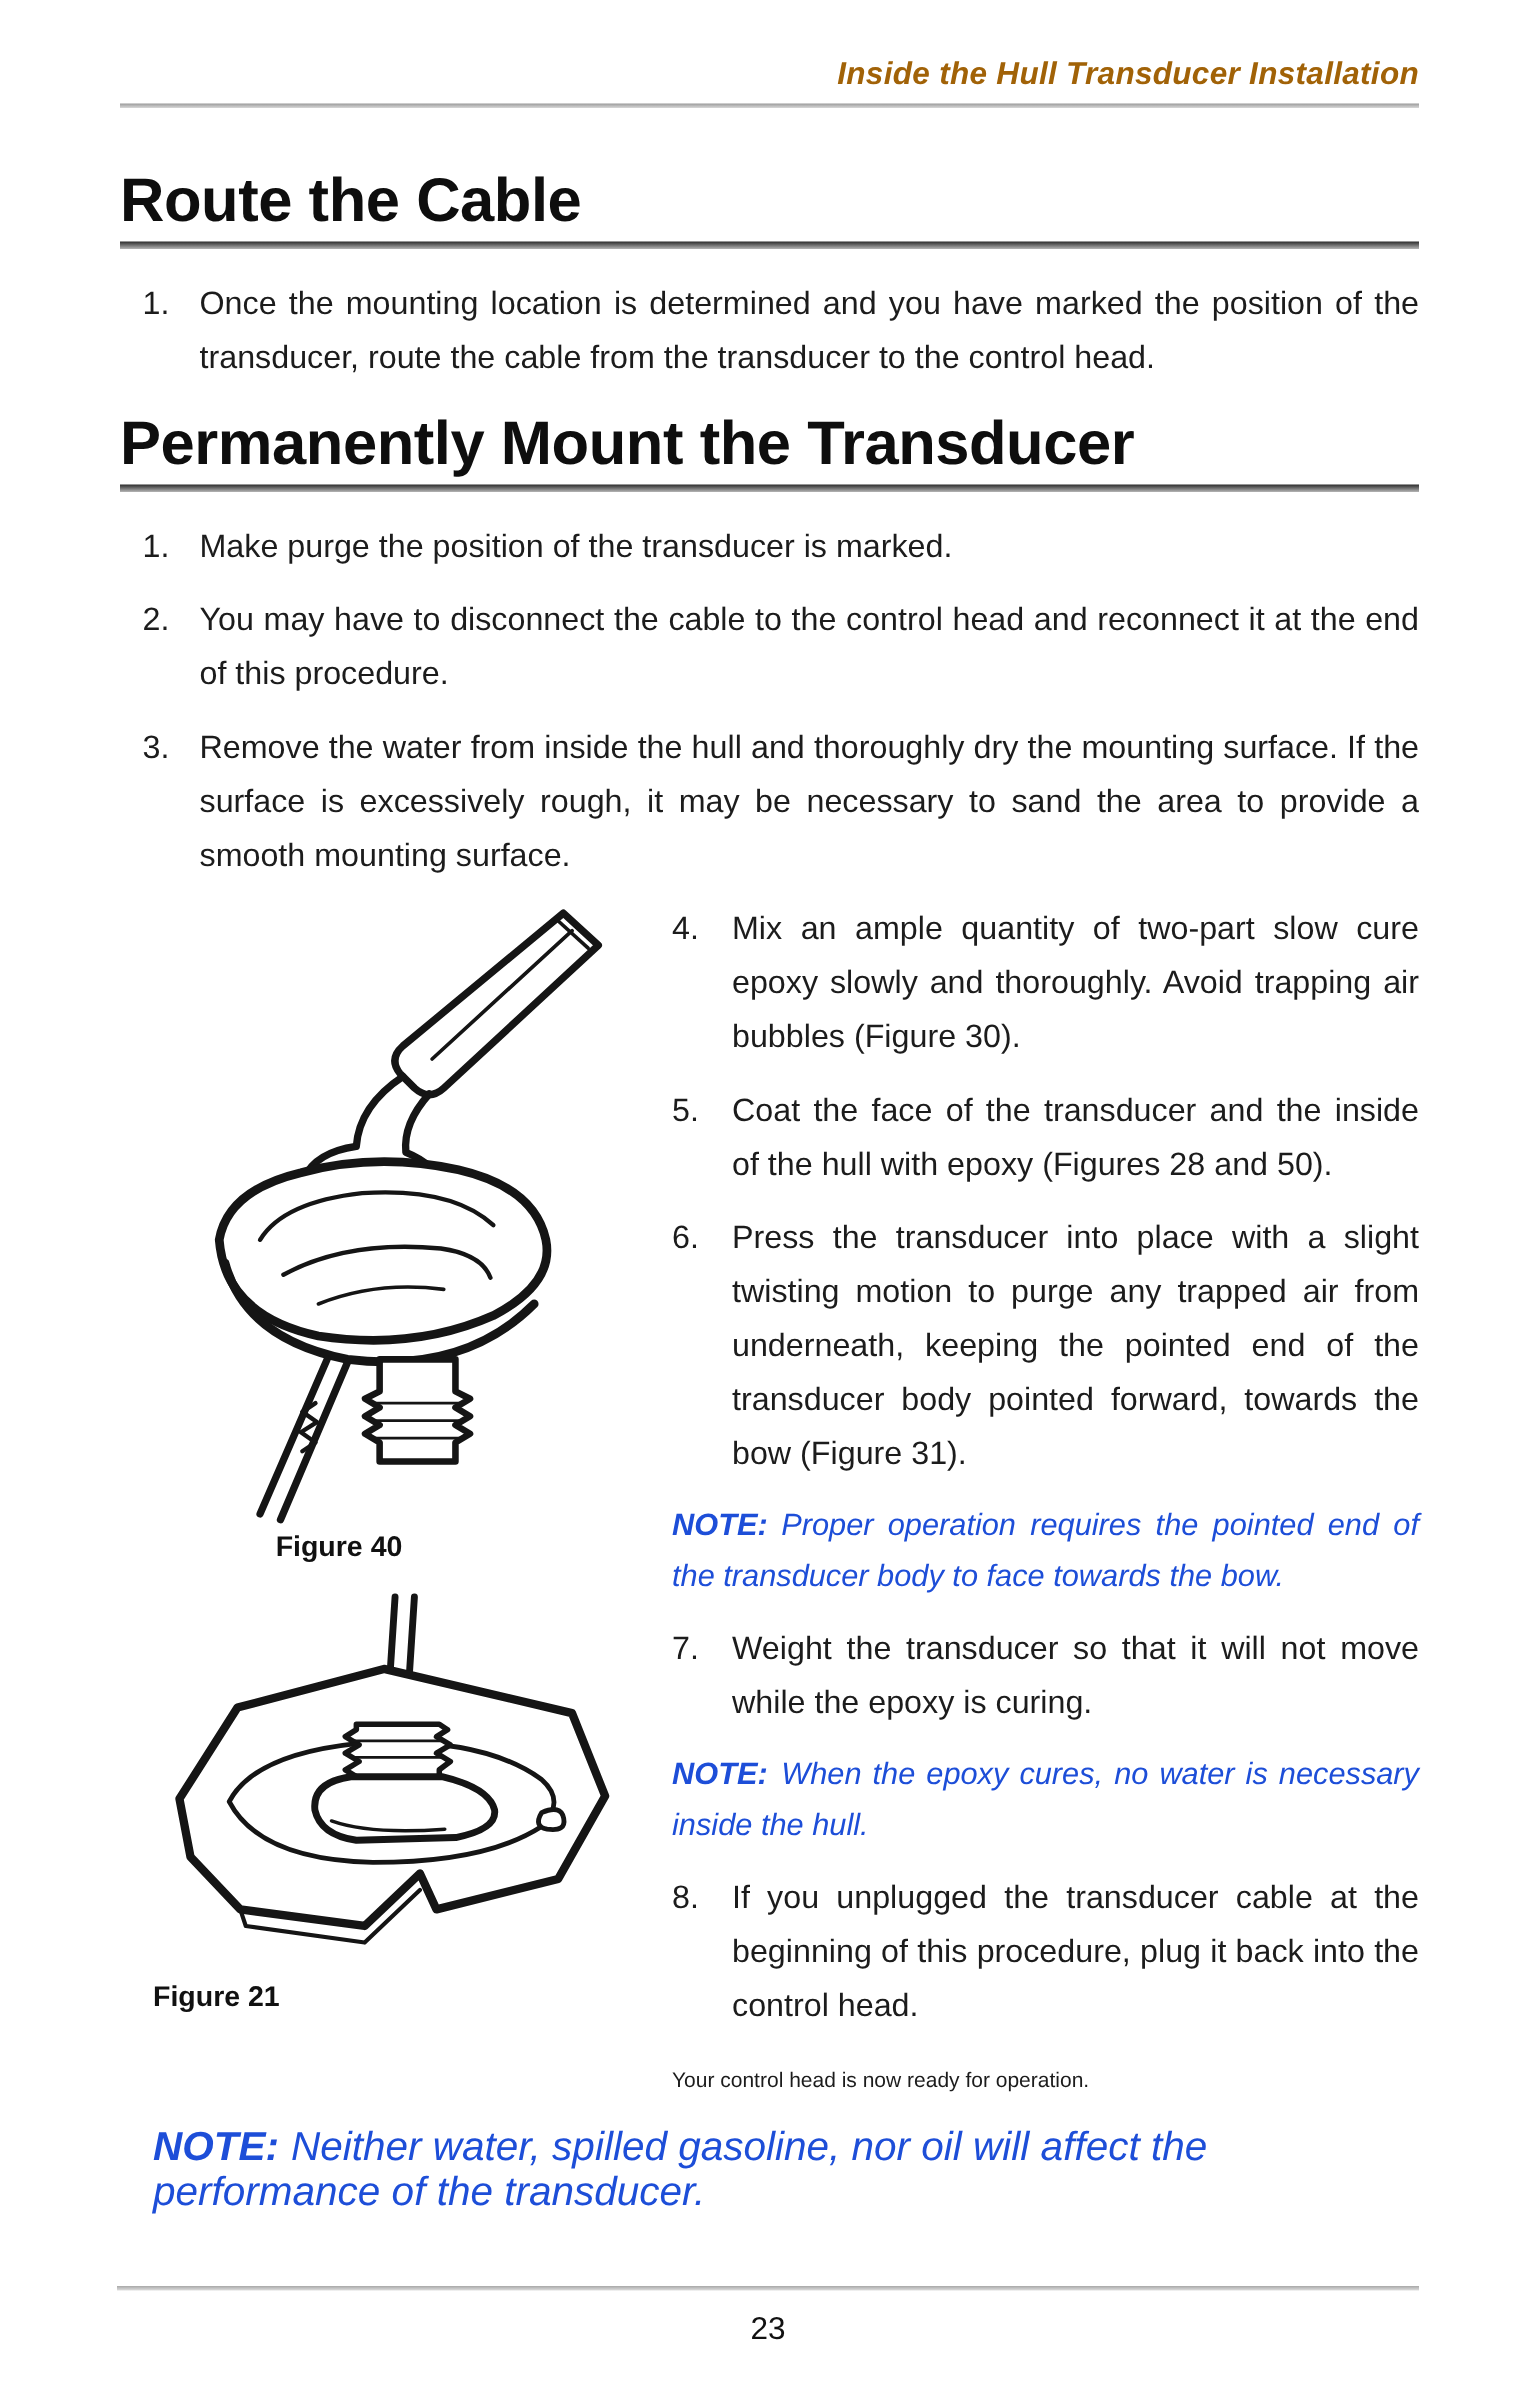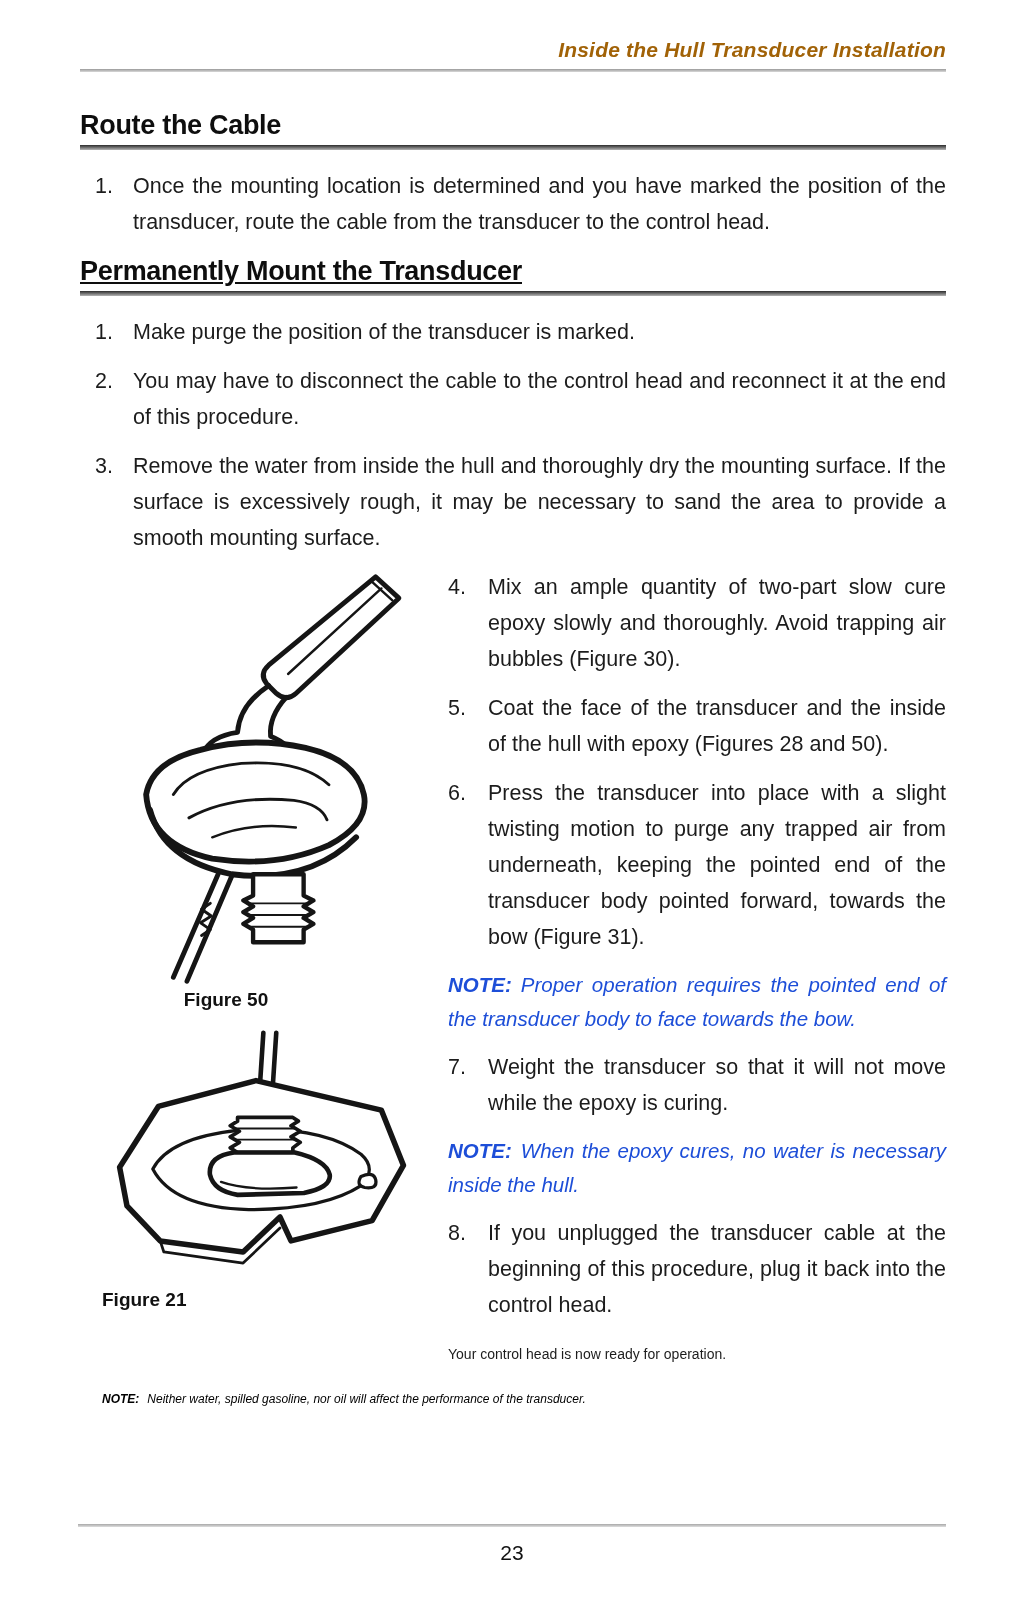--- a/index.html
+++ b/index.html
@@ -17,27 +17,27 @@
     text-align: right;
     font-style: italic;
     font-weight: bold;
     font-size: 21px;
     color: #a16207;
     letter-spacing: 0.2px;
   }
   .header-rule { height: 3px; background: linear-gradient(#9a9a9a, #d8d8d8); margin-top: 7px; }
 
   h1 {
-    font-size: 27px;
+    font-size: 41px;
     font-weight: bold;
     color: #0e0e0e;
     margin-top: 38px;
     letter-spacing: -0.3px;
   }
-  h1.second { margin-top: 16px; text-decoration: underline; }
+  h1.second { margin-top: 16px; }
   .title-rule { height: 5px; background: linear-gradient(#2b2b2b, #b5b5b5); margin-top: 4px; margin-bottom: 18px; }
 
   .step { display: flex; margin-bottom: 13px; font-size: 21.5px; line-height: 36px; }
   .step .num { width: 53px; flex: none; padding-left: 15px; }
   .step .txt { flex: 1; text-align: justify; }
 
   .columns { display: flex; margin-top: 8px; }
   .col-left { width: 352px; flex: none; }
   .col-right { flex: 1; margin-left: 16px; }
   .col-right .step .num { width: 40px; padding-left: 0; }
@@ -47,21 +47,21 @@
 
   .closing { font-size: 14px; line-height: 36px; margin-top: 0; }
 
   figure { text-align: center; }
   figure.fig31 { margin-top: 18px; text-align: left; }
   figure svg { display: block; margin: 0 auto; }
   figcaption { font-weight: bold; font-size: 19px; color: #111; margin-top: 2px; }
   figure.fig30 figcaption { text-align: center; padding-right: 60px; }
   figure.fig31 figcaption { text-align: left; margin-left: 22px; }
 
-  .bottom-note { margin: 12px 0 0 22px; font-style: italic; font-size: 12px; line-height: 30px; color: #000000; }
+  .bottom-note { margin: 12px 0 0 22px; font-style: italic; font-size: 27px; line-height: 30px; color: #1d4ed8; }
   .bottom-note .note-label { font-weight: bold; margin-right: 8px; }
 
   .page-footer { position: absolute; left: 78px; right: 78px; top: 1524px; }
   .footer-rule { height: 3px; background: linear-gradient(#a8a8a8, #dedede); }
   .page-number { text-align: center; font-size: 21px; margin-top: 14px; color: #111; }
 </style>
 </head>
 <body>
 
 <div class="page">
@@ -114,21 +114,21 @@
               <path d="M96 256 Q140 232 204 238 Q232 242 238 258" stroke-width="3"></path>
               <path d="M120 276 Q160 260 206 266" stroke-width="2.5"></path>
               <path d="M56 248 Q70 300 140 314 Q220 324 268 276" stroke-width="6"></path>
               <path d="M162 314 L162 336 L152 341 L162 347 L152 353 L162 359 L152 365 L162 371 L162 384 L214 384 L214 371 L224 365 L214 359 L224 353 L214 347 L224 341 L214 336 L214 314 Z" stroke-width="4.5" fill="#fff"></path>
               <path d="M156 344 L220 344 M156 356 L220 356 M156 368 L220 368" stroke-width="2"></path>
               <path d="M140 316 L94 424" stroke-width="5"></path>
               <path d="M126 314 L80 420" stroke-width="5"></path>
               <path d="M118 344 l-9 6 l10 7 l-11 7 l10 7 l-9 6" stroke-width="3"></path>
             </g>
           </svg>
-          <figcaption>Figure 50</figcaption>
+          <figcaption>Figure 40</figcaption>
         </figure>
 
         <figure class="fig31">
           <svg viewBox="0 0 340 280" width="340" height="258" aria-hidden="true">
             <g fill="none" stroke="#151515" stroke-linejoin="round" stroke-linecap="round">
               <path d="M178 4 L172 96" stroke-width="5"></path>
               <path d="M192 4 L186 96" stroke-width="5"></path>
               <path d="M22 150 L64 84 L170 56 L306 88 L330 148 L296 208 L208 230 L196 204 L156 242 L66 230 L30 192 Z" stroke-width="6" fill="#fff"></path>
               <path d="M66 230 L70 242 L156 254 L196 216" stroke-width="3"></path>
               <path d="M58 152 Q76 118 150 110 Q240 104 284 136 Q302 152 284 170 Q244 196 162 196 Q80 194 58 152 Z" stroke-width="3.5"></path>

